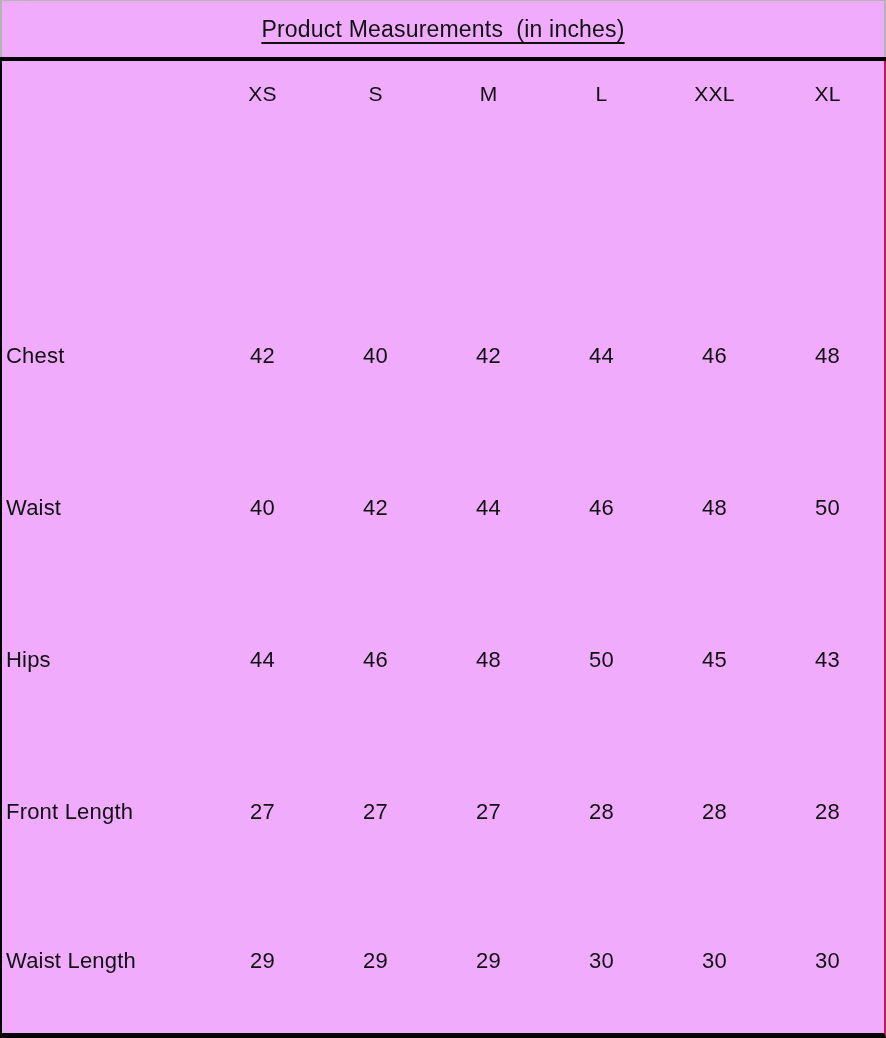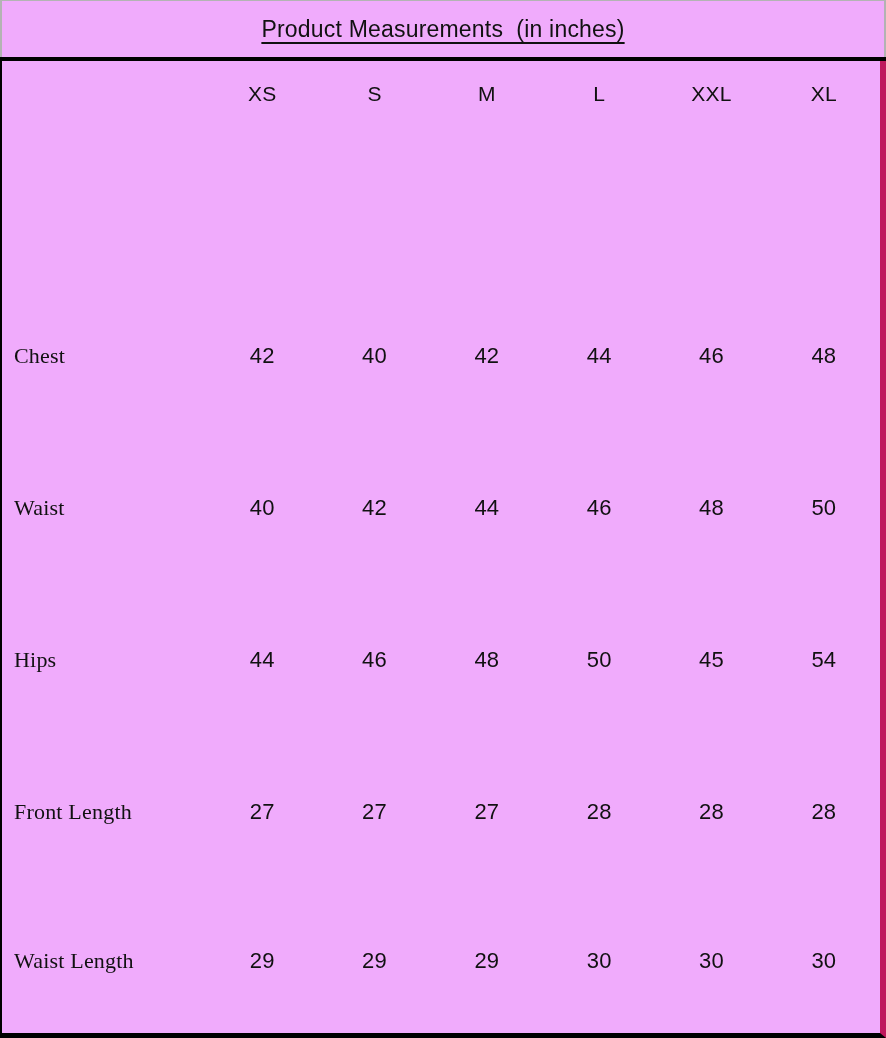--- a/index.html
+++ b/index.html
@@ -39,40 +39,39 @@
   }
   .divider {
     height: 4px;
     background: #000000;
   }
   
   .table-area {
     box-sizing: border-box;
     height: 977px;
     border-left: 2px solid #000000;
-    border-right: 6px solid #be185d;
+    border-right: 2px solid #be185d;
     border-bottom: 5px solid #000000;
     display: grid;
     grid-template-columns: 204px repeat(6, 1fr);
     grid-template-rows: 66px 153px 152px 152px 152px 152px auto;
   }
   .cell {
     display: flex;
     align-items: center;
     justify-content: center;
     font-size: 22px;
     letter-spacing: 0.2px;
   }
   .cell.header {
     font-size: 21px;
   }
   .cell.label {
     justify-content: flex-start;
-    padding-left: 12px;
-    font-family: Liberation Serif, serif;
+    padding-left: 4px;
   }
   .spacer-row {
     grid-column: 1 / -1;
   }
 </style>
 </head>
 <body>
 
 <div class="sheet">
 
@@ -109,21 +108,21 @@
     <div class="cell">46</div>
     <div class="cell">48</div>
     <div class="cell">50</div>
 
     <div class="cell label">Hips</div>
     <div class="cell">44</div>
     <div class="cell">46</div>
     <div class="cell">48</div>
     <div class="cell">50</div>
     <div class="cell">45</div>
-    <div class="cell">54</div>
+    <div class="cell">43</div>
 
     <div class="cell label">Front Length</div>
     <div class="cell">27</div>
     <div class="cell">27</div>
     <div class="cell">27</div>
     <div class="cell">28</div>
     <div class="cell">28</div>
     <div class="cell">28</div>
 
     <div class="cell label">Waist Length</div>

